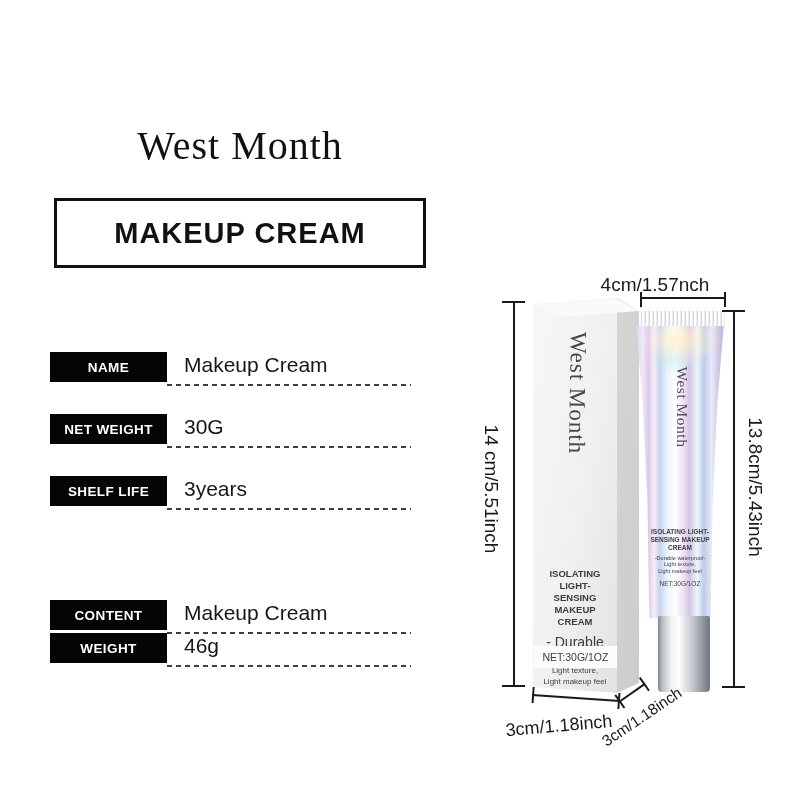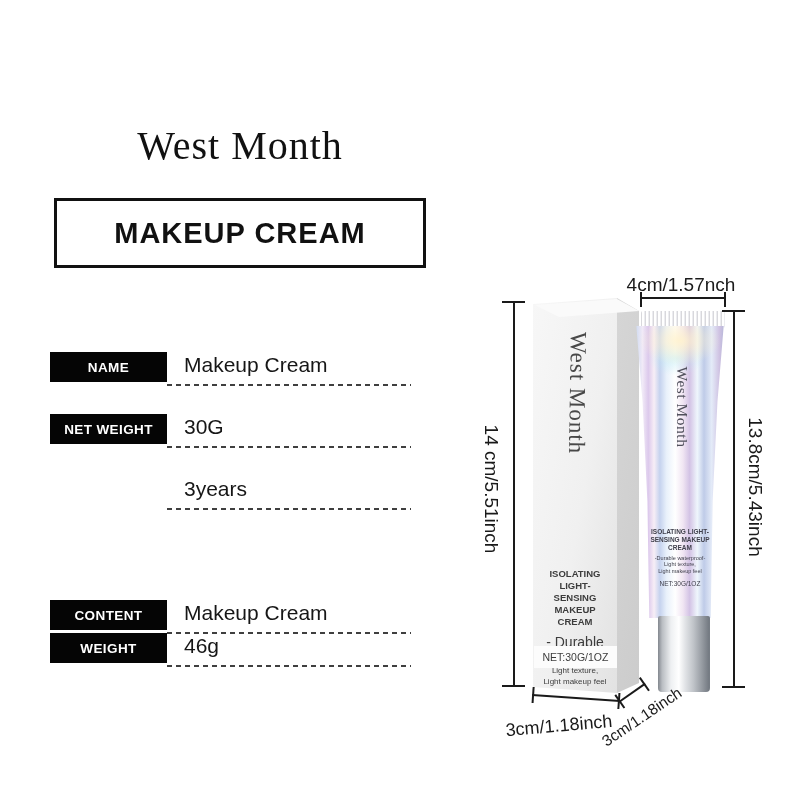--- a/index.html
+++ b/index.html
@@ -89,20 +89,21 @@
     <div class="spec-label">NAME</div>
     <div class="spec-value">Makeup Cream</div>
     <div class="spec-dash"></div>
   </div>
   <div class="spec-row" style="top:414px">
     <div class="spec-label">NET WEIGHT</div>
     <div class="spec-value">30G</div>
     <div class="spec-dash"></div>
   </div>
   <div class="spec-row" style="top:476px">
+    <div class="spec-label">SHELF LIFE</div>
     <div class="spec-value">3years</div>
     <div class="spec-dash"></div>
   </div>
   <div class="spec-row" style="top:600px">
     <div class="spec-label">CONTENT</div>
     <div class="spec-value">Makeup Cream</div>
     <div class="spec-dash"></div>
   </div>
   <div class="spec-row" style="top:633px">
     <div class="spec-label">WEIGHT</div>
@@ -150,21 +151,21 @@
   <div class="dim-label rot90" style="left:477px;top:489px">14 cm/5.51inch</div>
 
   <div class="vline" style="left:719px;top:311px;height:376px"></div>
   <div class="hcap" style="left:708px;top:310px"></div>
   <div class="hcap" style="left:708px;top:686px"></div>
   <div class="dim-label rot90" style="left:741px;top:487px">13.8cm/5.43inch</div>
 
   <div class="hline" style="left:627px;top:297px;width:85px"></div>
   <div class="vtick" style="left:626px;top:292px"></div>
   <div class="vtick" style="left:710px;top:292px"></div>
-  <div class="dim-label" style="left:667px;top:285px">4cm/1.57nch</div>
+  <div class="dim-label" style="left:641px;top:285px">4cm/1.57nch</div>
 
   <div class="dim-bracket" style="left:518px;top:697px;width:88px;transform:rotate(4deg)">
     <div class="bracket-tick" style="left:0"></div>
     <div class="bracket-tick" style="right:0"></div>
   </div>
   <div class="dim-label" style="left:545px;top:726px;transform:translate(-50%,-50%) rotate(-5deg);font-size:18px">3cm/1.18inch</div>
 
   <div class="dim-bracket" style="left:605px;top:701px;width:32px;transform:rotate(-35deg);transform-origin:left center">
     <div class="bracket-tick" style="left:0"></div>
     <div class="bracket-tick" style="right:0"></div>

